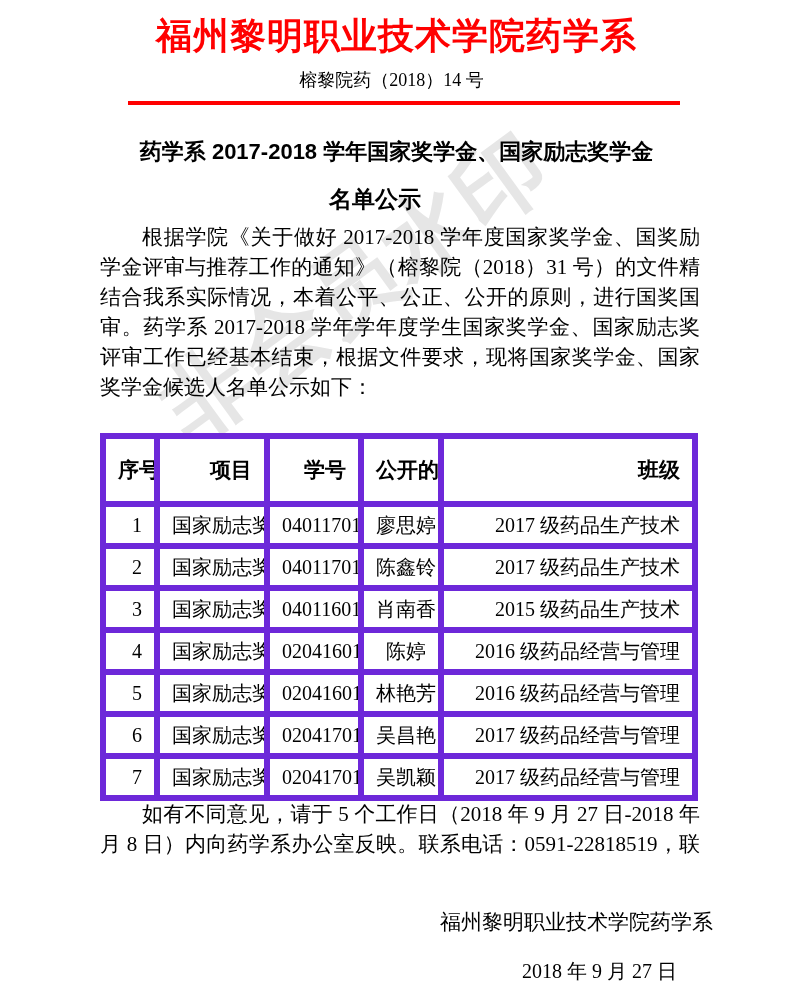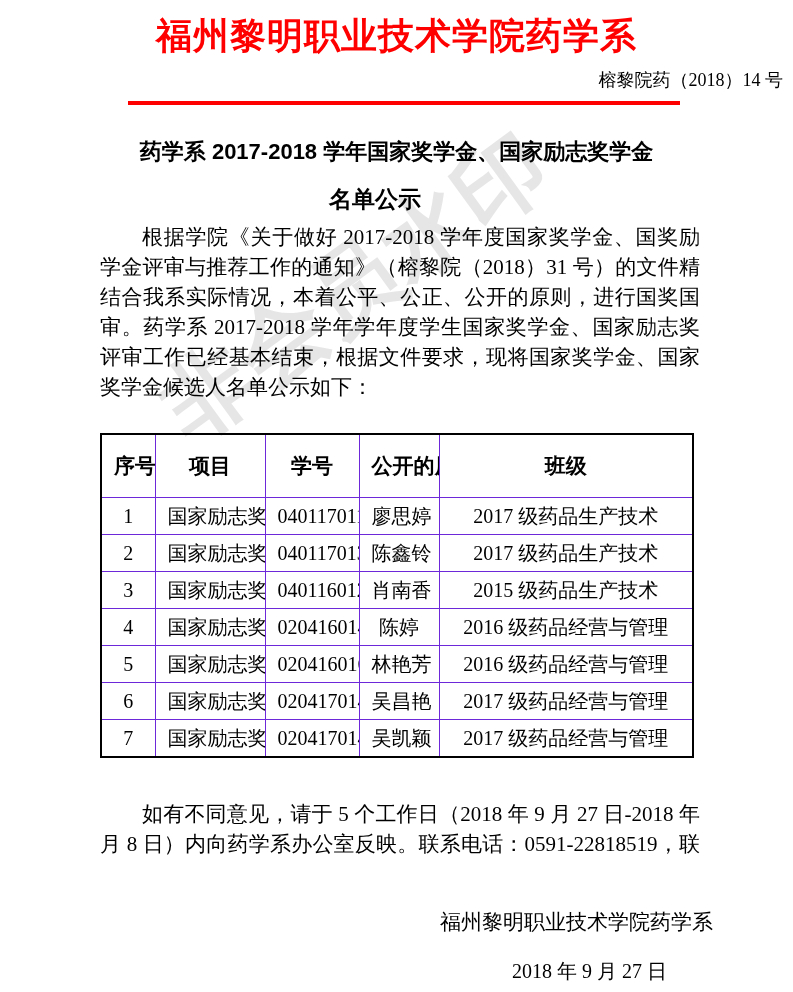--- a/index.html
+++ b/index.html
@@ -31,21 +31,21 @@
     position:absolute;left:0;top:12px;width:793px;
     text-align:center;
     font-family:"Liberation Sans","DejaVu Sans",sans-serif;
     font-weight:bold;
     font-size:36px;
     letter-spacing:1px;
     color:#ff0000;
   }
   .doc-number{
     position:absolute;left:0;top:68px;width:783px;
-    text-align:right;
+    text-align:center;
     font-size:18px;
   }
   .red-rule{
     position:absolute;left:128px;top:101px;
     width:552px;height:4px;
     background:#ff0000;
   }
   .heading1{
     position:absolute;left:0;top:137px;width:793px;
     text-align:center;
@@ -74,41 +74,41 @@
   .line.fill{text-align:justify;text-align-last:justify;}
   .line.indent{text-indent:42px;}
   table.award-table{
     position:absolute;left:100px;top:433px;
     width:592px;
     border-collapse:collapse;
     table-layout:fixed;
     font-size:20px;
   }
   table.award-table td,table.award-table th{
-    border:1px solid #6d28d9;
-    text-align:center;
+    border:6px solid #6d28d9;
+    text-align:right;
     vertical-align:middle;
     padding:0 12px;
     overflow:hidden;
     white-space:nowrap;
   }
   table.award-table{border:2px solid #000;}
   table.award-table th{
     height:62px;
     font-family:"Liberation Sans","DejaVu Sans",sans-serif;
     font-weight:bold;
     font-size:21px;
   }
   table.award-table td{height:36px;}
   .signature{
     position:absolute;top:908px;right:80px;
     font-size:21px;
   }
   .doc-date{
-    position:absolute;top:958px;right:126px;
+    position:absolute;top:958px;right:116px;
     font-size:20px;
   }
 </style>
 </head>
 <body>
 
 <div class="page">
 
   <div class="watermark">非会员水印</div>
 

